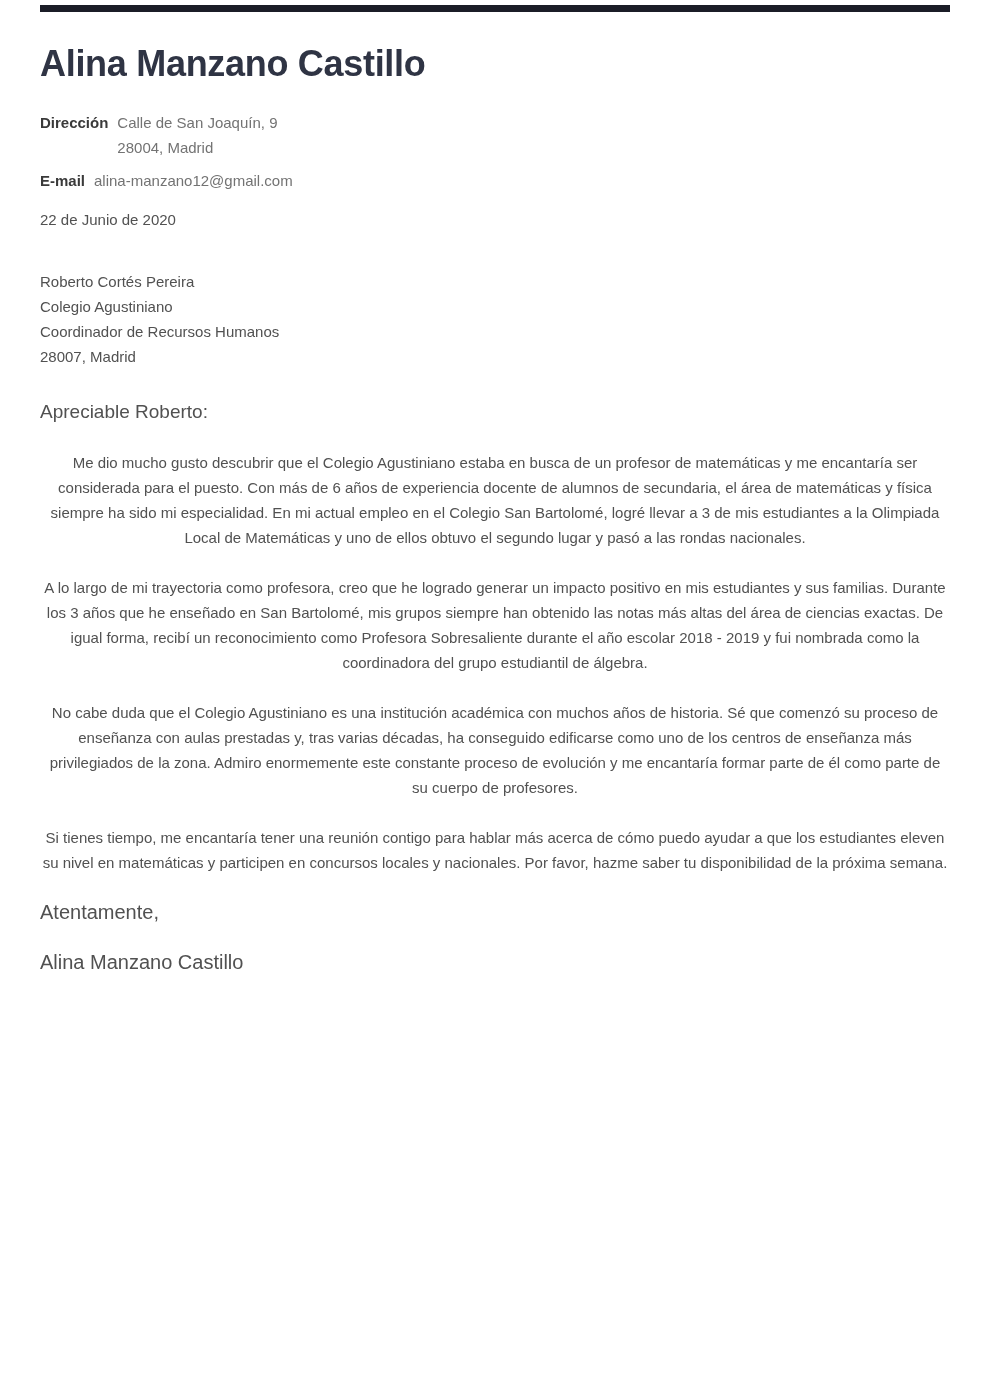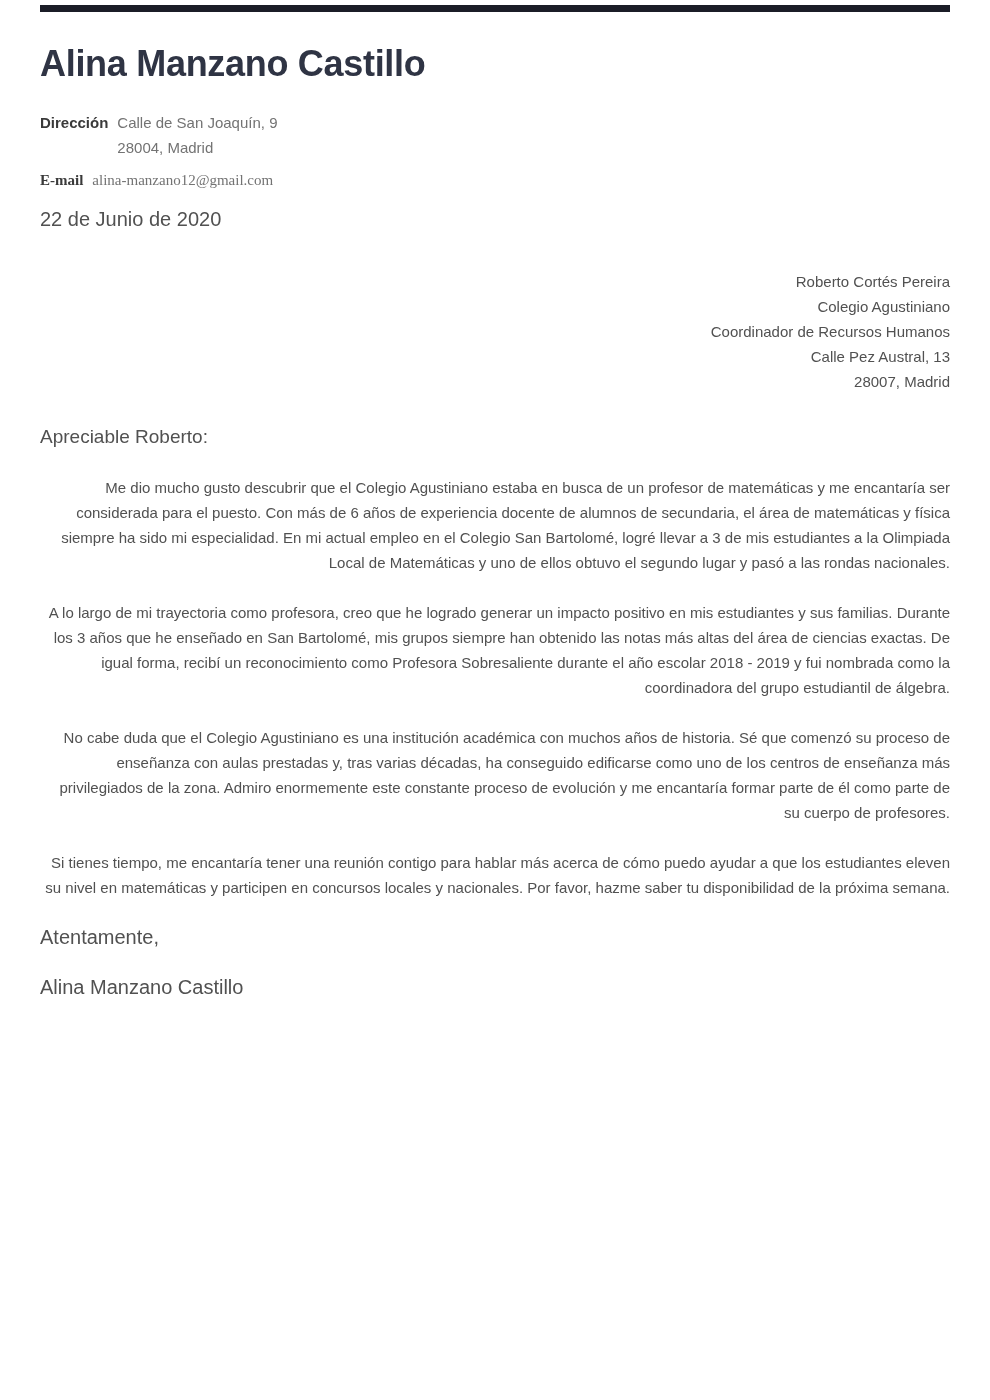--- a/index.html
+++ b/index.html
@@ -31,47 +31,46 @@
     letter-spacing: -0.3px;
   }
   .contact-section { margin-top: 24px; }
   .contact-row {
     display: flex;
     column-gap: 9px;
     font-size: 15px;
     line-height: 25px;
     margin-bottom: 8px;
   }
-  .contact-row:last-child { margin-bottom: 8px; font-family: Liberation Serif, serif; }
+  .contact-row:last-child { margin-bottom: 8px; }
   .contact-label {
     font-weight: 700;
     color: #3a3a3a;
   }
   .contact-value { color: #737373; }
   .letter-date {
     margin-top: 14px;
-    font-size: 20px;
+    font-size: 15px;
     line-height: 25px;
   }
   .recipient-block {
     margin-top: 37px;
-    text-align: right;
     font-size: 15px;
     line-height: 25px;
   }
   .salutation {
     margin-top: 30px;
     font-size: 19px;
     line-height: 25px;
   }
   .letter-body p {
     margin-top: 25px;
     font-size: 15px;
     line-height: 25px;
-    text-align: right;
+    text-align: center;
   }
   .letter-body p:first-child { margin-top: 26px; }
   .valediction, .signature {
     margin-top: 25px;
     font-size: 20px;
     line-height: 25px;
   }
 </style>
 </head>
 <body>
@@ -95,21 +94,20 @@
       <div class="contact-value">alina-manzano12@gmail.com</div>
     </div>
   </div>
 
   <div class="letter-date">22 de Junio de 2020</div>
 
   <div class="recipient-block">
     <div>Roberto Cortés Pereira</div>
     <div>Colegio Agustiniano</div>
     <div>Coordinador de Recursos Humanos</div>
-    <div>Calle Pez Austral, 13</div>
     <div>28007, Madrid</div>
   </div>
 
   <div class="salutation">Apreciable Roberto:</div>
 
   <div class="letter-body">
     <p>Me dio mucho gusto descubrir que el Colegio Agustiniano estaba en busca de un profesor de matemáticas y me encantaría ser considerada para el puesto. Con más de 6 años de experiencia docente de alumnos de secundaria, el área de matemáticas y física siempre ha sido mi especialidad. En mi actual empleo en el Colegio San Bartolomé, logré llevar a 3 de mis estudiantes a la Olimpiada Local de Matemáticas y uno de ellos obtuvo el segundo lugar y pasó a las rondas nacionales.</p>
     <p>A lo largo de mi trayectoria como profesora, creo que he logrado generar un impacto positivo en mis estudiantes y sus familias. Durante los 3 años que he enseñado en San Bartolomé, mis grupos siempre han obtenido las notas más altas del área de ciencias exactas. De igual forma, recibí un reconocimiento como Profesora Sobresaliente durante el año escolar 2018 - 2019 y fui nombrada como la coordinadora del grupo estudiantil de álgebra.</p>
     <p>No cabe duda que el Colegio Agustiniano es una institución académica con muchos años de historia. Sé que comenzó su proceso de enseñanza con aulas prestadas y, tras varias décadas, ha conseguido edificarse como uno de los centros de enseñanza más privilegiados de la zona. Admiro enormemente este constante proceso de evolución y me encantaría formar parte de él como parte de su cuerpo de profesores.</p>
     <p>Si tienes tiempo, me encantaría tener una reunión contigo para hablar más acerca de cómo puedo ayudar a que los estudiantes eleven su nivel en matemáticas y participen en concursos locales y nacionales. Por favor, hazme saber tu disponibilidad de la próxima semana.</p>

